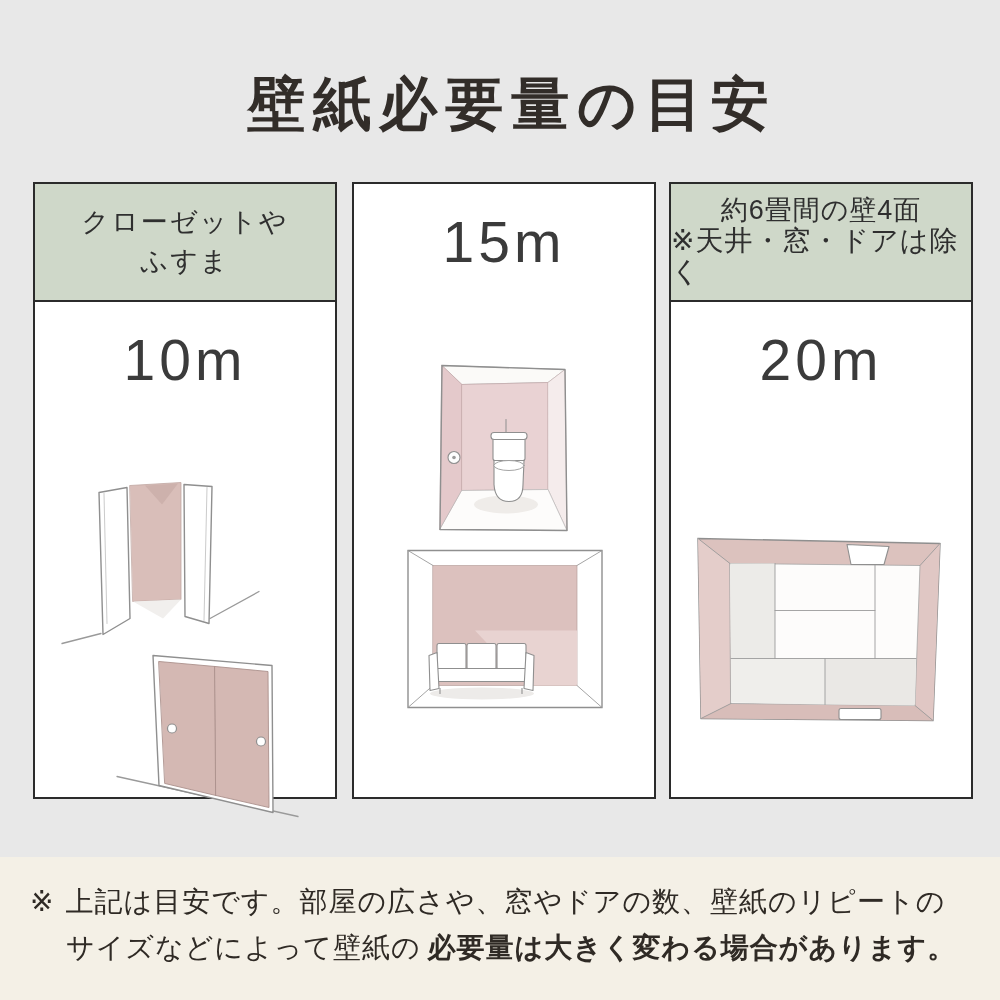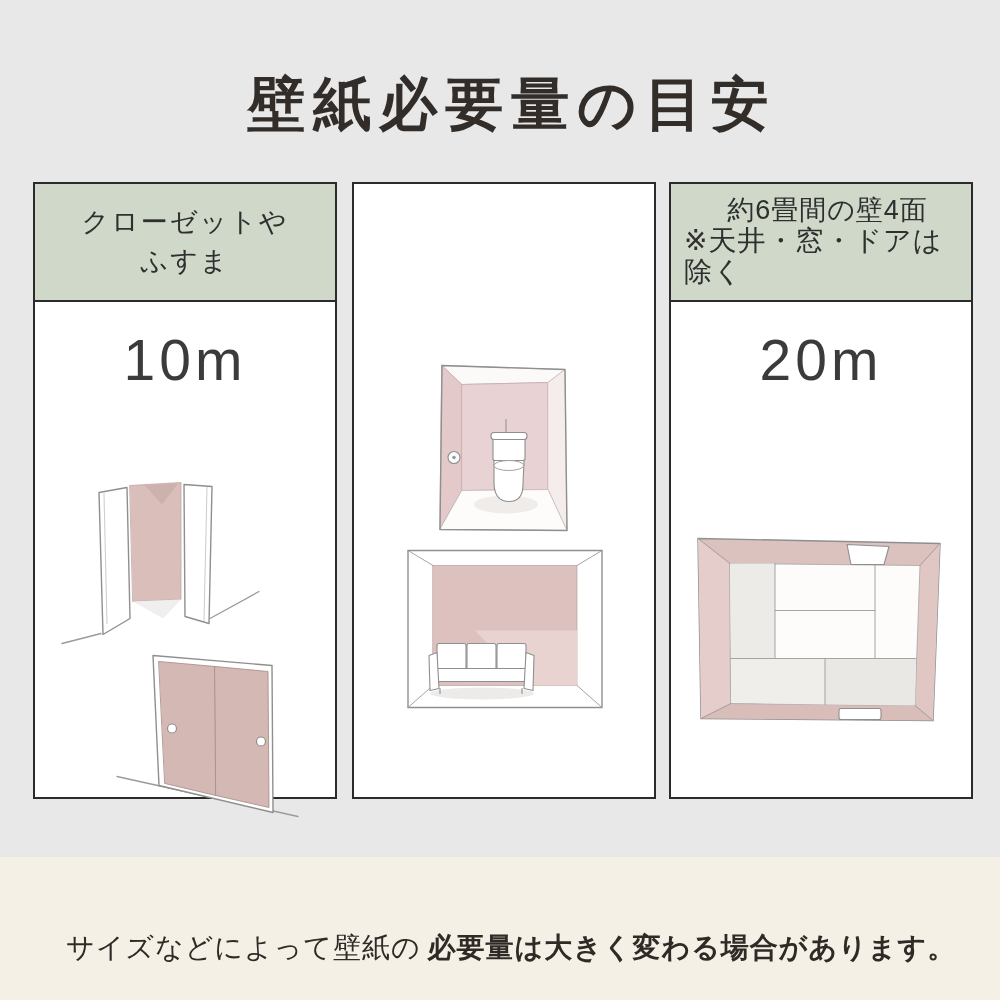--- a/index.html
+++ b/index.html
@@ -20,21 +20,21 @@
   }
   .col-1{left:33px;}
   .col-2{left:352px;}
   .col-3{left:669px;}
   .col-header{
     box-sizing:border-box;height:118px;background:#cfd8c9;
     border-bottom:2px solid #2b2b2b;
     display:flex;flex-direction:column;justify-content:center;align-items:center;
     gap:9px;font-size:27px;color:#2f2f2f;letter-spacing:2px;line-height:1.1;
   }
-  .col-3 .col-header{gap:0;letter-spacing:1px;padding-left:13px;}
+  .col-3 .col-header{gap:0;letter-spacing:1px;}
   .col-3 .h-line-2{font-size:28px;}
   .col-body{position:relative;height:616px;}
   .quantity{
     position:absolute;top:24px;left:0;width:100%;text-align:center;
     font-size:57px;letter-spacing:4px;color:#3b3b3b;line-height:1.2;
   }
   .illus{position:absolute;left:0;top:0;width:100%;height:100%;}
   .footnote{
     position:absolute;top:857px;left:0;width:1000px;height:143px;
     background:#f4f0e6;color:#2f2a25;font-size:28px;letter-spacing:1px;
@@ -75,20 +75,21 @@
         <polygon points="180,304 233,309 234,445 181,433" fill="#d4b8b3" stroke="#ab918c" stroke-width="0.9"></polygon>
         <circle cx="137" cy="366" r="4.5" fill="#ffffff" stroke="#8f8f8f" stroke-width="1.2"></circle>
         <circle cx="226" cy="379" r="4.5" fill="#ffffff" stroke="#8f8f8f" stroke-width="1.2"></circle>
       </g>
     </svg>
   </div>
 </section>
 
 <section class="column col-2">
   <div class="col-body">
+    <div class="quantity">15m</div>
     <svg class="illus" viewBox="0 0 300 495">
       <g stroke-linejoin="round" stroke-linecap="round">
         <polygon points="88,121 211,125 194,138 108,140" fill="#fbfaf8" stroke="#ababab" stroke-width="0.8"></polygon>
         <polygon points="88,121 108,140 108,246 86,285" fill="#e4c9cb" stroke="#c2a7a9" stroke-width="0.7"></polygon>
         <polygon points="108,140 194,138 194,245 108,246" fill="#e9d2d3" stroke="#c6abac" stroke-width="0.7"></polygon>
         <polygon points="194,138 211,125 213,286 194,245" fill="#f5ecec" stroke="#ccb7b7" stroke-width="0.7"></polygon>
         <polygon points="108,246 194,245 213,286 86,285" fill="#fdfcfb" stroke="#b8b8b8" stroke-width="0.7"></polygon>
         <ellipse cx="152" cy="260" rx="32" ry="9" fill="#efece9"></ellipse>
         <polygon points="88,121 211,125 213,286 86,285" fill="none" stroke="#8f8f8f" stroke-width="1.4"></polygon>
         <circle cx="100" cy="213" r="6" fill="#fdfdfd" stroke="#8f8f8f" stroke-width="1.1"></circle>
@@ -152,16 +153,19 @@
           <line x1="30" y1="356" x2="60" y2="341"></line>
         </g>
         <polygon points="176,182 218,184 213,202 180,202" fill="#ffffff" stroke="#8f8f8f" stroke-width="1.1"></polygon>
         <rect x="168" y="346" width="42" height="11" rx="2" fill="#ffffff" stroke="#8f8f8f" stroke-width="1.1"></rect>
       </g>
     </svg>
   </div>
 </section>
 
 <footer class="footnote">
+  <div class="fn-line-1">
+    <span class="fn-marker">※</span><span>上記は目安です。部屋の広さや、窓やドアの数、壁紙のリピートの</span>
+  </div>
   <div class="fn-line-2">
     <span>サイズなどによって壁紙の</span><span class="fn-bold">必要量は大きく変わる場合があります。</span>
   </div>
 </footer>
 
 </body></html>

